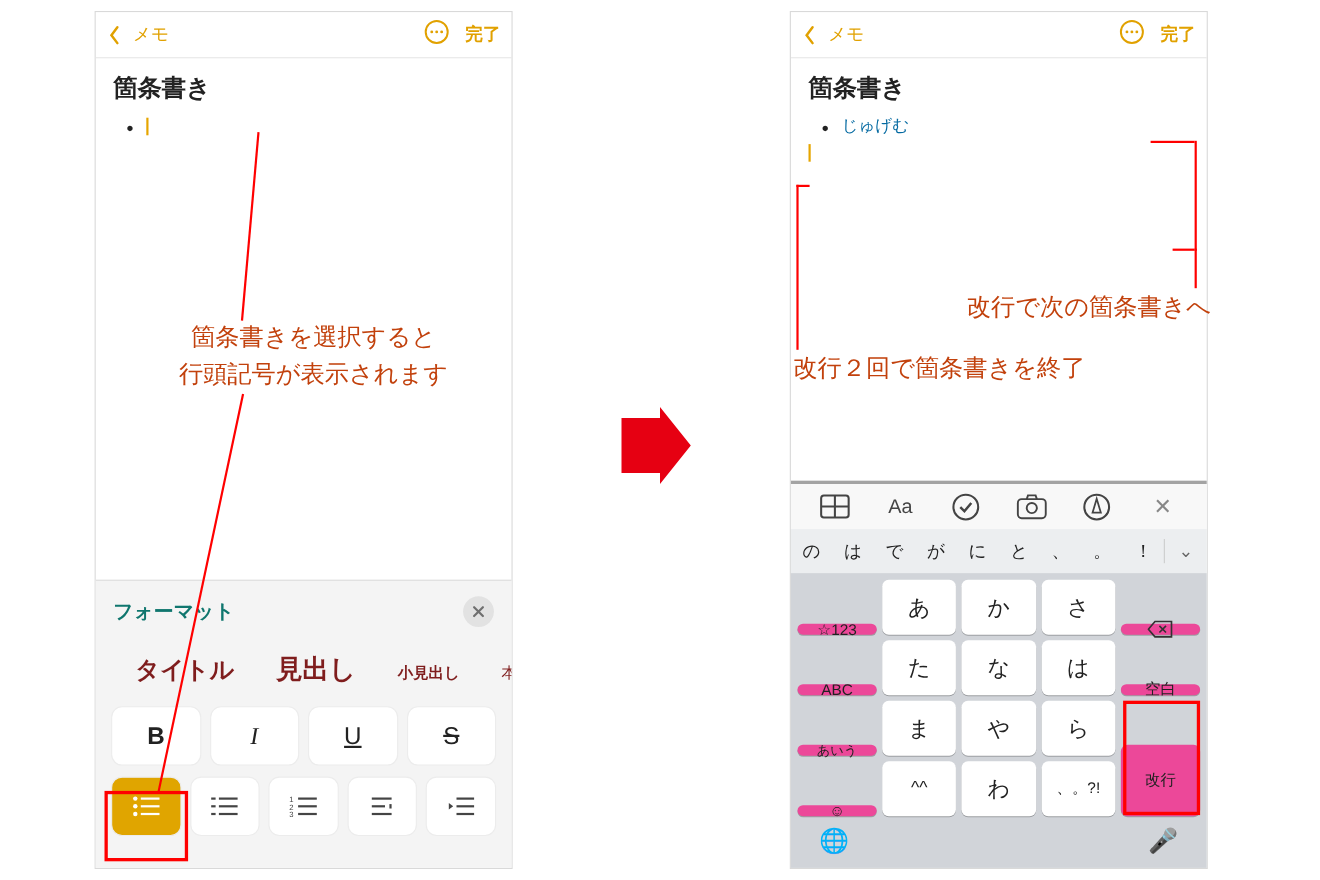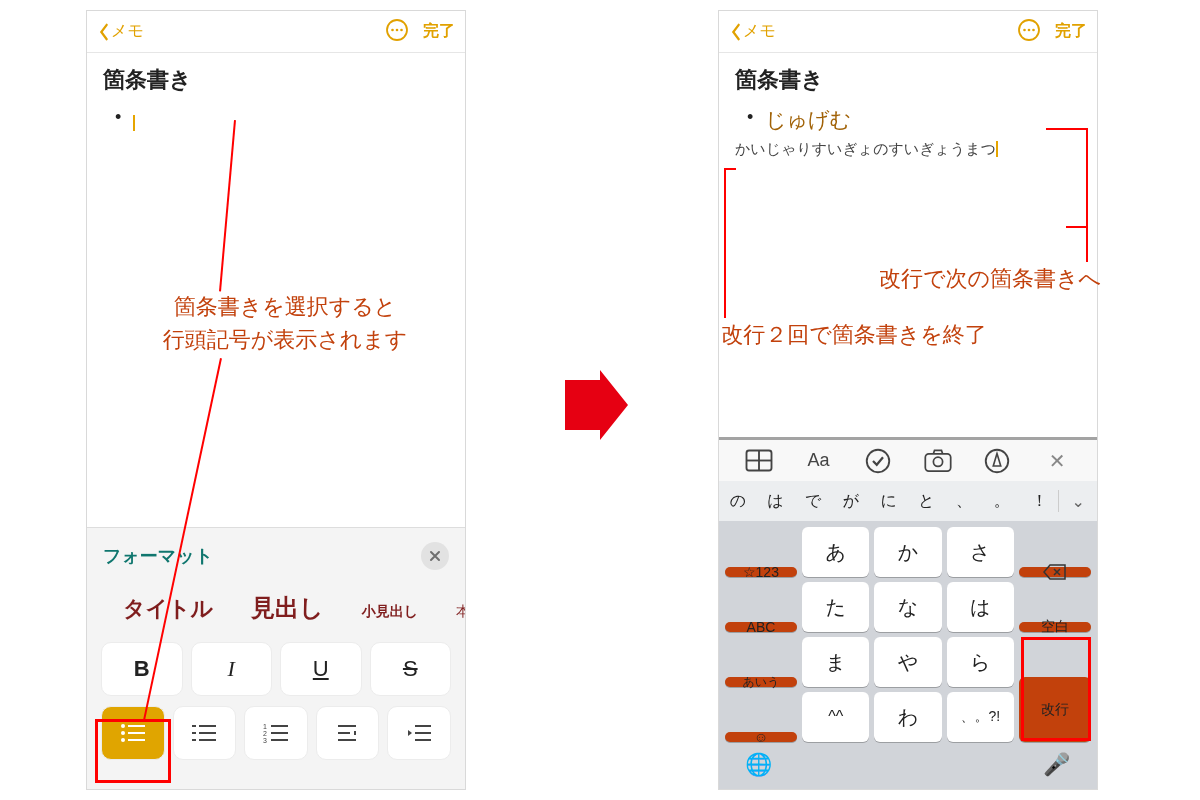--- a/index.html
+++ b/index.html
@@ -3,30 +3,30 @@
 <meta charset="utf-8">
 <style>
   * { box-sizing: border-box; margin: 0; padding: 0; }
   body { font-family: -apple-system, "Hiragino Sans", sans-serif; background: #fff; width: 1200px; height: 800px; position: relative; overflow: hidden; }
   .phone { position: absolute; width: 380px; height: 780px; border: 1px solid #d9d9d9; background: #fff; }
   .phone.left { left: 86px; top: 10px; }
   .phone.right { left: 718px; top: 10px; }
 
   
   .nav { height: 42px; display: flex; align-items: center; justify-content: space-between; padding: 0 10px; border-bottom: 1px solid #e6e6e6; }
-  .nav .back { display: flex; align-items: center; color: #e1a100; font-size: 16px; gap: 0; }
+  .nav .back { display: flex; align-items: center; color: #e1a100; font-size: 16px; gap: 10px; }
   .nav .back svg { width: 14px; height: 18px; }
   .nav .right-group { display: flex; align-items: center; gap: 14px; color: #e1a100; font-size: 16px; font-weight: bold; }
   .nav .more svg { width: 24px; height: 24px; }
 
   
   .note { padding: 12px 16px 0 16px; }
   .note .title { font-size: 22px; font-weight: 700; color: #222; margin-bottom: 8px; }
   .note ul { list-style: none; padding-left: 12px; }
-  .note ul li { position: relative; padding-left: 18px; font-size: 21px; color: #a16207; line-height: 1.6; }
+  .note ul li { position: relative; padding-left: 18px; font-size: 15px; color: #0369a1; line-height: 1.6; }
   .note ul li::before { content: "•"; position: absolute; left: 0; top: 0; font-size: 18px; color: #222; }
   .note .cursor { display: inline-block; width: 2px; height: 16px; background: #e6a500; vertical-align: text-bottom; }
   .note .wrap { font-size: 15px; color: #444; line-height: 1.6; }
 
   
   .format-panel { position: absolute; left: 0; right: 0; bottom: 0; background: #f4f4f4; border-top: 1px solid #ddd; height: 262px; }
   .format-head { display: flex; align-items: center; justify-content: space-between; padding: 14px 16px 10px 16px; font-size: 18px; font-weight: 600; color: #0f766e; }
   .format-head .close-circle { width: 28px; height: 28px; border-radius: 50%; background: #e2e2e2; display: flex; align-items: center; justify-content: center; color: #6f6f6f; font-size: 15px; }
   .format-styles { display: flex; gap: 18px; padding: 12px 16px 18px 16px; overflow: hidden; align-items: baseline; }
   .format-styles span { white-space: nowrap; color: #7f1d1d; margin-left: 20px; }
@@ -56,21 +56,21 @@
   .kb-toolbar .close-x { color: #888; font-size: 20px; }
 
   .suggest { position: absolute; left: 0; right: 0; bottom: 268px; height: 40px; background: #eceef0; display: flex; align-items: center; }
   .suggest span { flex: 1; text-align: center; font-size: 16px; color: #222; }
   .suggest .sep { width: 1px; height: 22px; background: #ccc; flex: none; }
   .suggest .chev { width: 34px; text-align: center; color: #666; }
 
   .kb { position: absolute; left: 0; right: 0; bottom: 0; height: 268px; background: #d1d4d9; padding: 6px; }
   .kb-grid { display: grid; grid-template-columns: 72px 1fr 1fr 1fr 72px; grid-template-rows: repeat(4, 50px); gap: 5px; }
   .key { background: #fff; border-radius: 6px; display: flex; align-items: center; justify-content: center; font-size: 20px; color: #222; box-shadow: 0 1px 0 rgba(0,0,0,0.25); }
-  .key.func { background: #c2410c; font-size: 14px; margin-top: 40px; }
+  .key.func { background: #ec4899; font-size: 14px; margin-top: 40px; }
   .key.func.small { font-size: 12px; }
   .key.del svg { width: 24px; height: 18px; }
   .kb-bottom { display: flex; justify-content: space-between; padding: 10px 20px 0 20px; color: #555; font-size: 22px; }
 
   
   .annot { position: absolute; color: #c2410c; font-size: 22px; line-height: 1.5; text-align: center; pointer-events: none; }
   .arrow-big { position: absolute; left: 560px; top: 370px; }
   .arrow-big svg { width: 70px; height: 70px; }
   .red-line { position: absolute; background: #ff0000; pointer-events: none; transform-origin: top left; }
 </style>
@@ -196,21 +196,21 @@
           </svg>
       </span>
       <span>完了</span>
     </div>
   </div>
   <div class="note">
     <div class="title">箇条書き</div>
     <ul>
       <li>じゅげむ</li>
     </ul>
-    <div class="wrap"><span>かいじゃりすいぎょのすいぎょうまつ</span><span class="cursor"></span></div>
+    <div class="wrap"><span class="cursor"></span></div>
   </div>
 
   <div class="kb-toolbar">
     <span class="ticon">
         <svg viewBox="0 0 24 20">
           <rect x="2" y="2" width="20" height="16" rx="2" stroke="#444" stroke-width="1.5" fill="none"></rect>
           <line x1="2" y1="10" x2="22" y2="10" stroke="#444" stroke-width="1.5"></line>
           <line x1="12" y1="2" x2="12" y2="18" stroke="#444" stroke-width="1.5"></line>
         </svg>
       </span>

